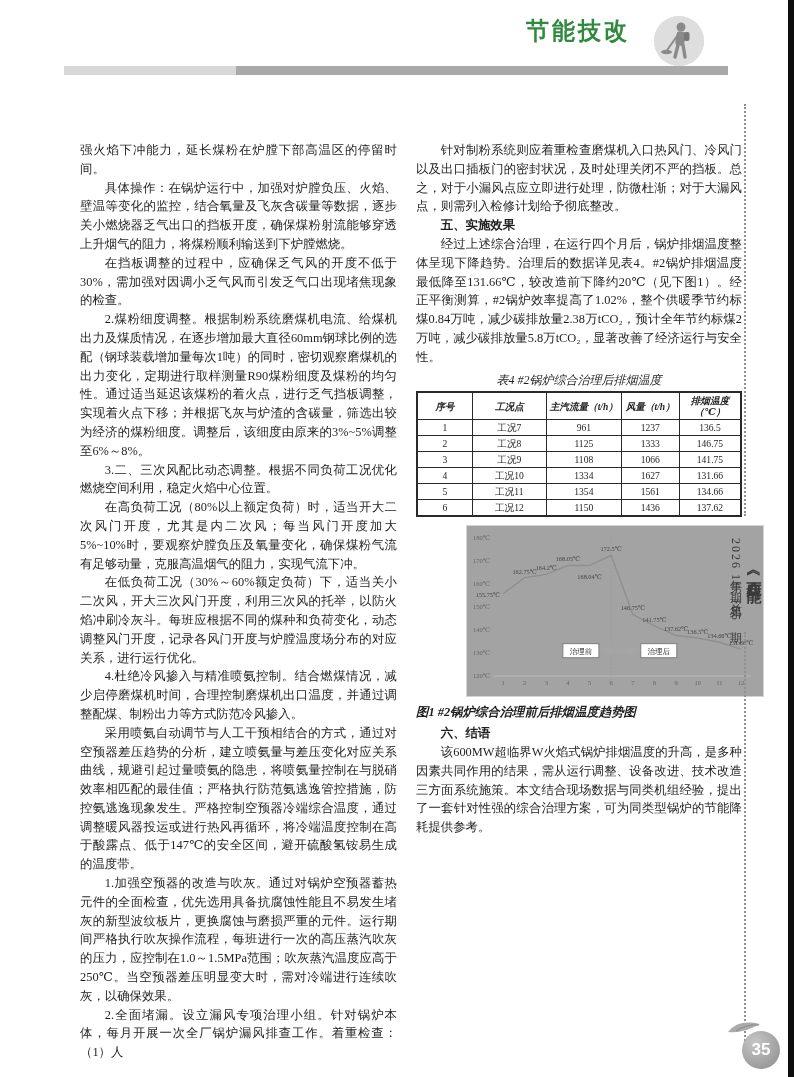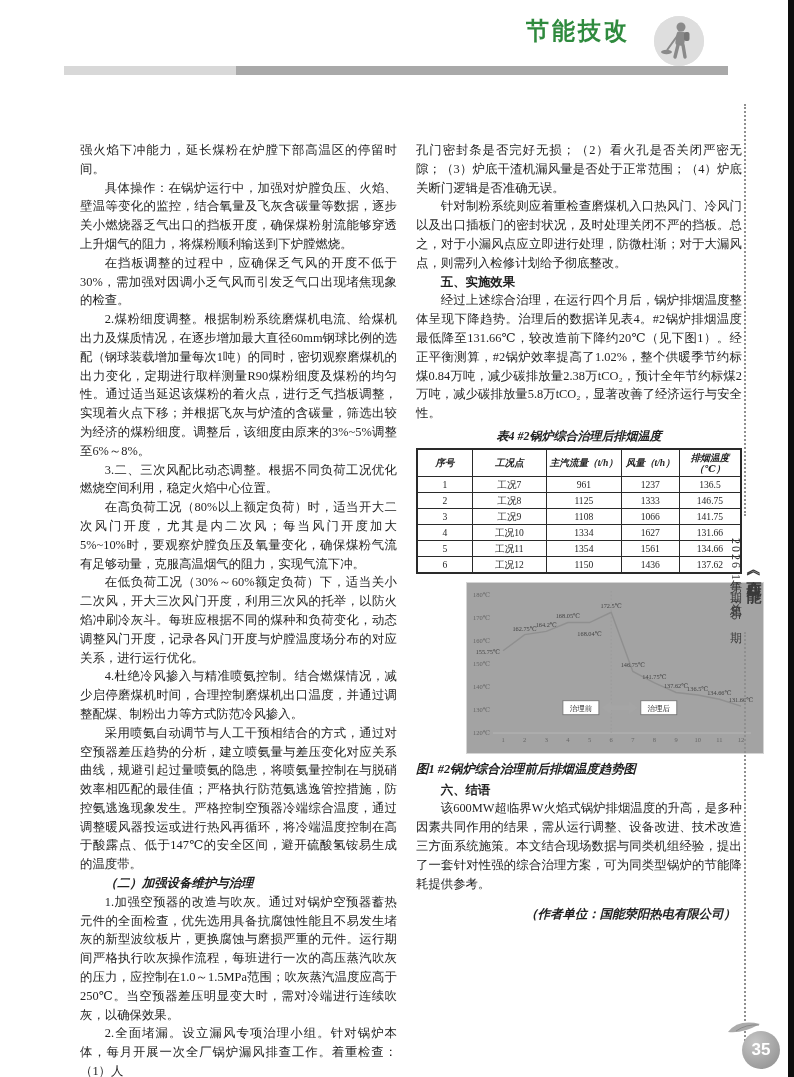--- a/index.html
+++ b/index.html
@@ -25,21 +25,21 @@
 
   
   .columns{position:absolute;left:80px;top:97px;width:662px;display:flex;gap:19px;margin-top:44px;}
   .col{width:326px;font-size:12.4px;line-height:18.8px;text-align:justify;}
   .para{margin:0;text-indent:2em;}
   .para.noindent{text-indent:0;}
   .h-hei{margin:0;font-family:"Liberation Sans","DejaVu Sans",sans-serif;font-weight:bold;text-indent:2em;}
   .h-kai{margin:0;font-style:italic;font-weight:bold;text-indent:2em;}
 
   
-  .table-title{margin:4px 0 2px 0;text-align:center;font-style:italic;font-weight:bold;font-size:12px;text-indent:0;}
+  .table-title{margin:4px 0 2px 0;text-align:center;font-style:italic;font-weight:normal;font-size:12px;text-indent:0;}
   table.results{border-collapse:collapse;width:100%;table-layout:fixed;}
   table.results th,table.results td{
     border:1px solid #2a2a2a;text-align:center;font-size:9.6px;line-height:11px;
     padding:2px 1px;height:11px;
   }
   table.results{border:2px solid #2a2a2a;}
   table.results th{font-style:italic;font-weight:bold;}
   table.results col.c0{width:17%;}table.results col.c1{width:23%;}
   table.results col.c2{width:23%;}table.results col.c3{width:18%;}table.results col.c4{width:19%;}
 
@@ -99,27 +99,25 @@
   <div class="col">
     <p class="para noindent">强火焰下冲能力，延长煤粉在炉膛下部高温区的停留时间。</p>
     <p class="para">具体操作：在锅炉运行中，加强对炉膛负压、火焰、壁温等变化的监控，结合氧量及飞灰含碳量等数据，逐步关小燃烧器乏气出口的挡板开度，确保煤粉射流能够穿透上升烟气的阻力，将煤粉顺利输送到下炉膛燃烧。</p>
     <p class="para">在挡板调整的过程中，应确保乏气风的开度不低于30%，需加强对因调小乏气风而引发乏气口出现堵焦现象的检查。</p>
     <p class="para">2.煤粉细度调整。根据制粉系统磨煤机电流、给煤机出力及煤质情况，在逐步增加最大直径60mm钢球比例的选配（钢球装载增加量每次1吨）的同时，密切观察磨煤机的出力变化，定期进行取样测量R90煤粉细度及煤粉的均匀性。通过适当延迟该煤粉的着火点，进行乏气挡板调整，实现着火点下移；并根据飞灰与炉渣的含碳量，筛选出较为经济的煤粉细度。调整后，该细度由原来的3%~5%调整至6%～8%。</p>
     <p class="para">3.二、三次风配比动态调整。根据不同负荷工况优化燃烧空间利用，稳定火焰中心位置。</p>
     <p class="para">在高负荷工况（80%以上额定负荷）时，适当开大二次风门开度，尤其是内二次风；每当风门开度加大5%~10%时，要观察炉膛负压及氧量变化，确保煤粉气流有足够动量，克服高温烟气的阻力，实现气流下冲。</p>
     <p class="para">在低负荷工况（30%～60%额定负荷）下，适当关小二次风，开大三次风门开度，利用三次风的托举，以防火焰冲刷冷灰斗。每班应根据不同的煤种和负荷变化，动态调整风门开度，记录各风门开度与炉膛温度场分布的对应关系，进行运行优化。</p>
     <p class="para">4.杜绝冷风掺入与精准喷氨控制。结合燃煤情况，减少启停磨煤机时间，合理控制磨煤机出口温度，并通过调整配煤、制粉出力等方式防范冷风掺入。</p>
     <p class="para">采用喷氨自动调节与人工干预相结合的方式，通过对空预器差压趋势的分析，建立喷氨量与差压变化对应关系曲线，规避引起过量喷氨的隐患，将喷氨量控制在与脱硝效率相匹配的最佳值；严格执行防范氨逃逸管控措施，防控氨逃逸现象发生。严格控制空预器冷端综合温度，通过调整暖风器投运或进行热风再循环，将冷端温度控制在高于酸露点、低于147℃的安全区间，避开硫酸氢铵易生成的温度带。</p>
-    <p class="h-kai">（二）加强设备维护与治理</p>
     <p class="para">1.加强空预器的改造与吹灰。通过对锅炉空预器蓄热元件的全面检查，优先选用具备抗腐蚀性能且不易发生堵灰的新型波纹板片，更换腐蚀与磨损严重的元件。运行期间严格执行吹灰操作流程，每班进行一次的高压蒸汽吹灰的压力，应控制在1.0～1.5MPa范围；吹灰蒸汽温度应高于250℃。当空预器差压明显变大时，需对冷端进行连续吹灰，以确保效果。</p>
     <p class="para">2.全面堵漏。设立漏风专项治理小组。针对锅炉本体，每月开展一次全厂锅炉漏风排查工作。着重检查：（1）人</p>
   </div>
 
   <div class="col">
-    <p class="para noindent">孔门密封条是否完好无损；（2）看火孔是否关闭严密无隙；（3）炉底干渣机漏风量是否处于正常范围；（4）炉底关断门逻辑是否准确无误。</p>
     <p class="para">针对制粉系统则应着重检查磨煤机入口热风门、冷风门以及出口插板门的密封状况，及时处理关闭不严的挡板。总之，对于小漏风点应立即进行处理，防微杜渐；对于大漏风点，则需列入检修计划给予彻底整改。</p>
     <p class="h-hei">五、实施效果</p>
     <p class="para">经过上述综合治理，在运行四个月后，锅炉排烟温度整体呈现下降趋势。治理后的数据详见表4。#2锅炉排烟温度最低降至131.66℃，较改造前下降约20℃（见下图1）。经正平衡测算，#2锅炉效率提高了1.02%，整个供暖季节约标煤0.84万吨，减少碳排放量2.38万tCO₂，预计全年节约标煤2万吨，减少碳排放量5.8万tCO₂，显著改善了经济运行与安全性。</p>
 
     <p class="table-title">表4 #2锅炉综合治理后排烟温度</p>
     <table class="results">
       <colgroup>
           <col class="c0">
           <col class="c1">
           <col class="c2">
@@ -221,21 +219,20 @@
           <text x="113.89090909090909" y="127.7" text-anchor="middle" font-size="7.5" fill="#333">治理前</text>
           <rect x="173.78181818181818" y="117.7" width="36" height="14" fill="#ffffff" stroke="#777777" stroke-width="0.9"></rect>
           <text x="191.78181818181818" y="127.7" text-anchor="middle" font-size="7.5" fill="#333">治理后</text>
           <polygon points="134.89090909090908,124.7 143.89090909090908,118.2 143.89090909090908,122.2 161.78181818181818,122.2 161.78181818181818,118.2 170.78181818181818,124.7 161.78181818181818,131.2 161.78181818181818,127.2 143.89090909090908,127.2 143.89090909090908,131.2" fill="#a5a5a5"></polygon>
         </svg>
     </div>
     <p class="figure-caption">图1 #2锅炉综合治理前后排烟温度趋势图</p>
 
     <p class="h-hei">六、结语</p>
     <p class="para">该600MW超临界W火焰式锅炉排烟温度的升高，是多种因素共同作用的结果，需从运行调整、设备改进、技术改造三方面系统施策。本文结合现场数据与同类机组经验，提出了一套针对性强的综合治理方案，可为同类型锅炉的节能降耗提供参考。</p>
-    <p class="para author-note">（作者单位：国能荥阳热电有限公司）</p>
   </div>
 </div>
 
 <div class="journal-sidebar">
   <div class="dotline"></div>
   <div class="journal-text">
     <span class="journal-name">《广西节能》</span>
     <span class="journal-issue">
       <span>2026年第1期</span>&nbsp;&nbsp;<span>总第165期</span>
     </span>

